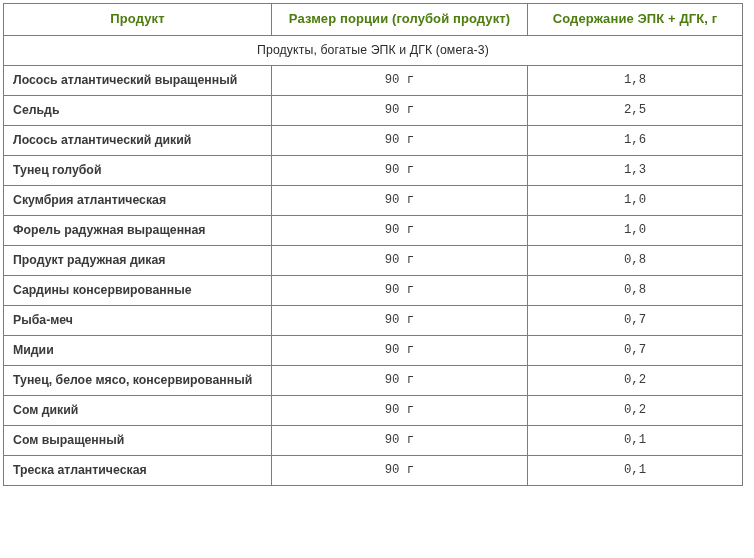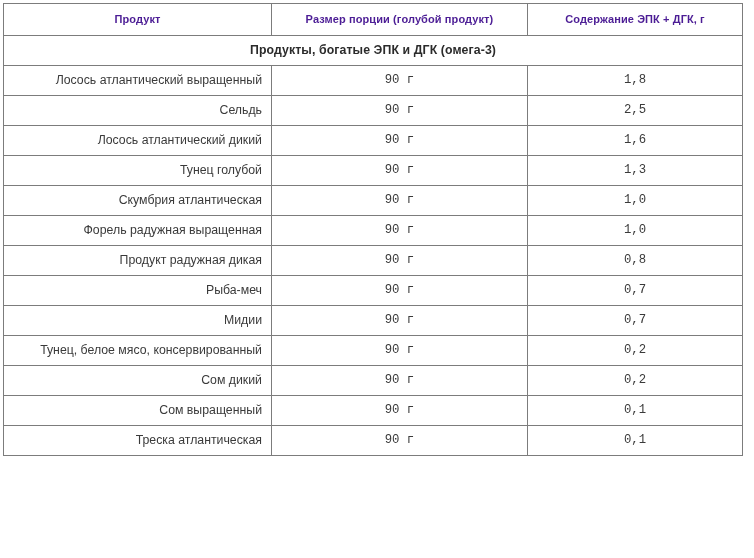--- a/index.html
+++ b/index.html
@@ -43,39 +43,40 @@
     height: 30px;
     box-sizing: border-box;
     vertical-align: middle;
     background: #ffffff;
   }
 
   table.nutrient-table thead th {
     font-weight: bold;
     text-align: center;
     height: 32px;
-    font-size: 11px;
-    color: #4c1d95;
+    font-size: 13px;
+    color: #4d7c0f;
     letter-spacing: 0.1px;
   }
 
   td.section-row {
     text-align: center;
-    font-weight: bold;
+    font-weight: normal;
     height: 29px;
     color: #2b2b2b;
     font-size: 12.3px;
     letter-spacing: 0.1px;
   }
 
   td.product-cell {
-    text-align: right;
+    text-align: left;
     white-space: nowrap;
     overflow: hidden;
     text-overflow: ellipsis;
+    font-weight: bold;
   }
 
   td.portion-cell,
   td.content-cell {
     text-align: center;
     font-family: Liberation Mono, monospace;
   }
 </style>
 </head>
 <body>
@@ -128,20 +129,25 @@
           <td class="product-cell">Форель радужная выращенная</td>
           <td class="portion-cell">90 г</td>
           <td class="content-cell">1,0</td>
         </tr>
         <tr>
           <td class="product-cell">Продукт радужная дикая</td>
           <td class="portion-cell">90 г</td>
           <td class="content-cell">0,8</td>
         </tr>
         <tr>
+          <td class="product-cell">Сардины консервированные</td>
+          <td class="portion-cell">90 г</td>
+          <td class="content-cell">0,8</td>
+        </tr>
+        <tr>
           <td class="product-cell">Рыба-меч</td>
           <td class="portion-cell">90 г</td>
           <td class="content-cell">0,7</td>
         </tr>
         <tr>
           <td class="product-cell">Мидии</td>
           <td class="portion-cell">90 г</td>
           <td class="content-cell">0,7</td>
         </tr>
         <tr>

